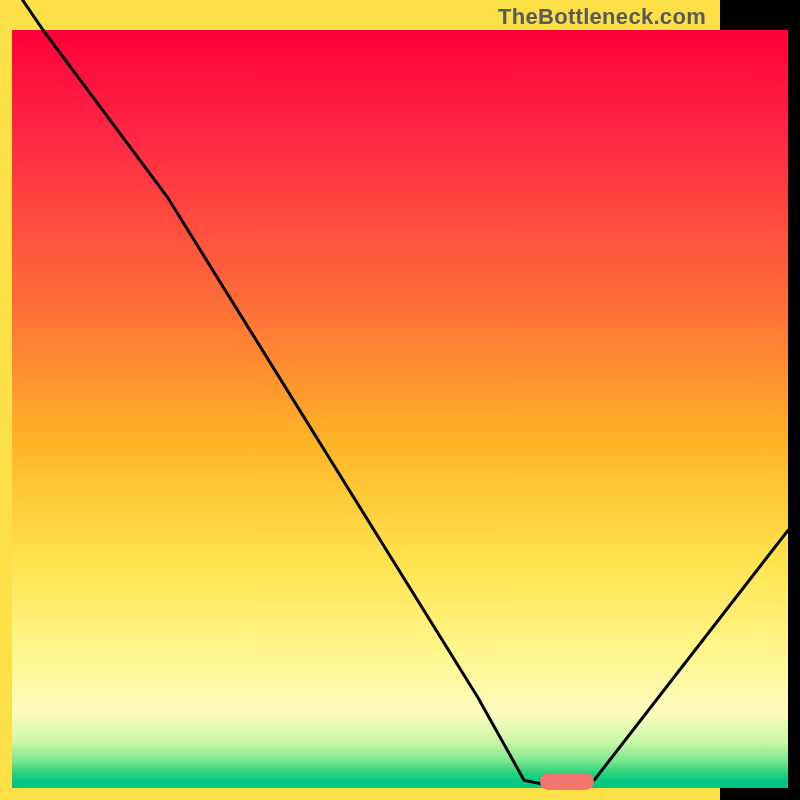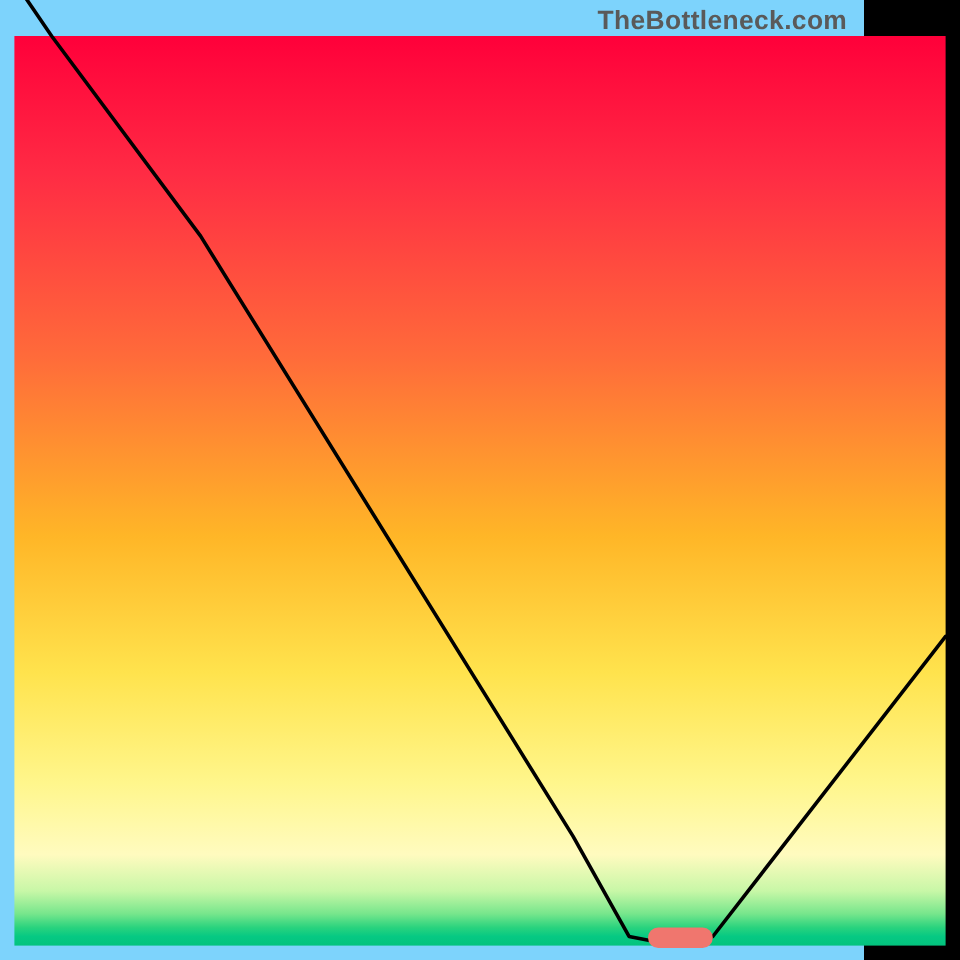--- a/index.html
+++ b/index.html
@@ -8,21 +8,21 @@
     width: 800px;
     height: 800px;
     overflow: hidden;
     background: #000;
     font-family: Arial, Helvetica, sans-serif;
   }
   .outer {
     position: relative;
     width: 720px;
     height: 800px;
-    background: #7dd3fc;
+    background: #fde047;
   }
   .watermark {
     position: absolute;
     top: 4px;
     right: 14px;
     color: #5a5a5a;
     font-size: 22px;
     font-weight: 600;
     letter-spacing: 0.3px;
     user-select: none;

